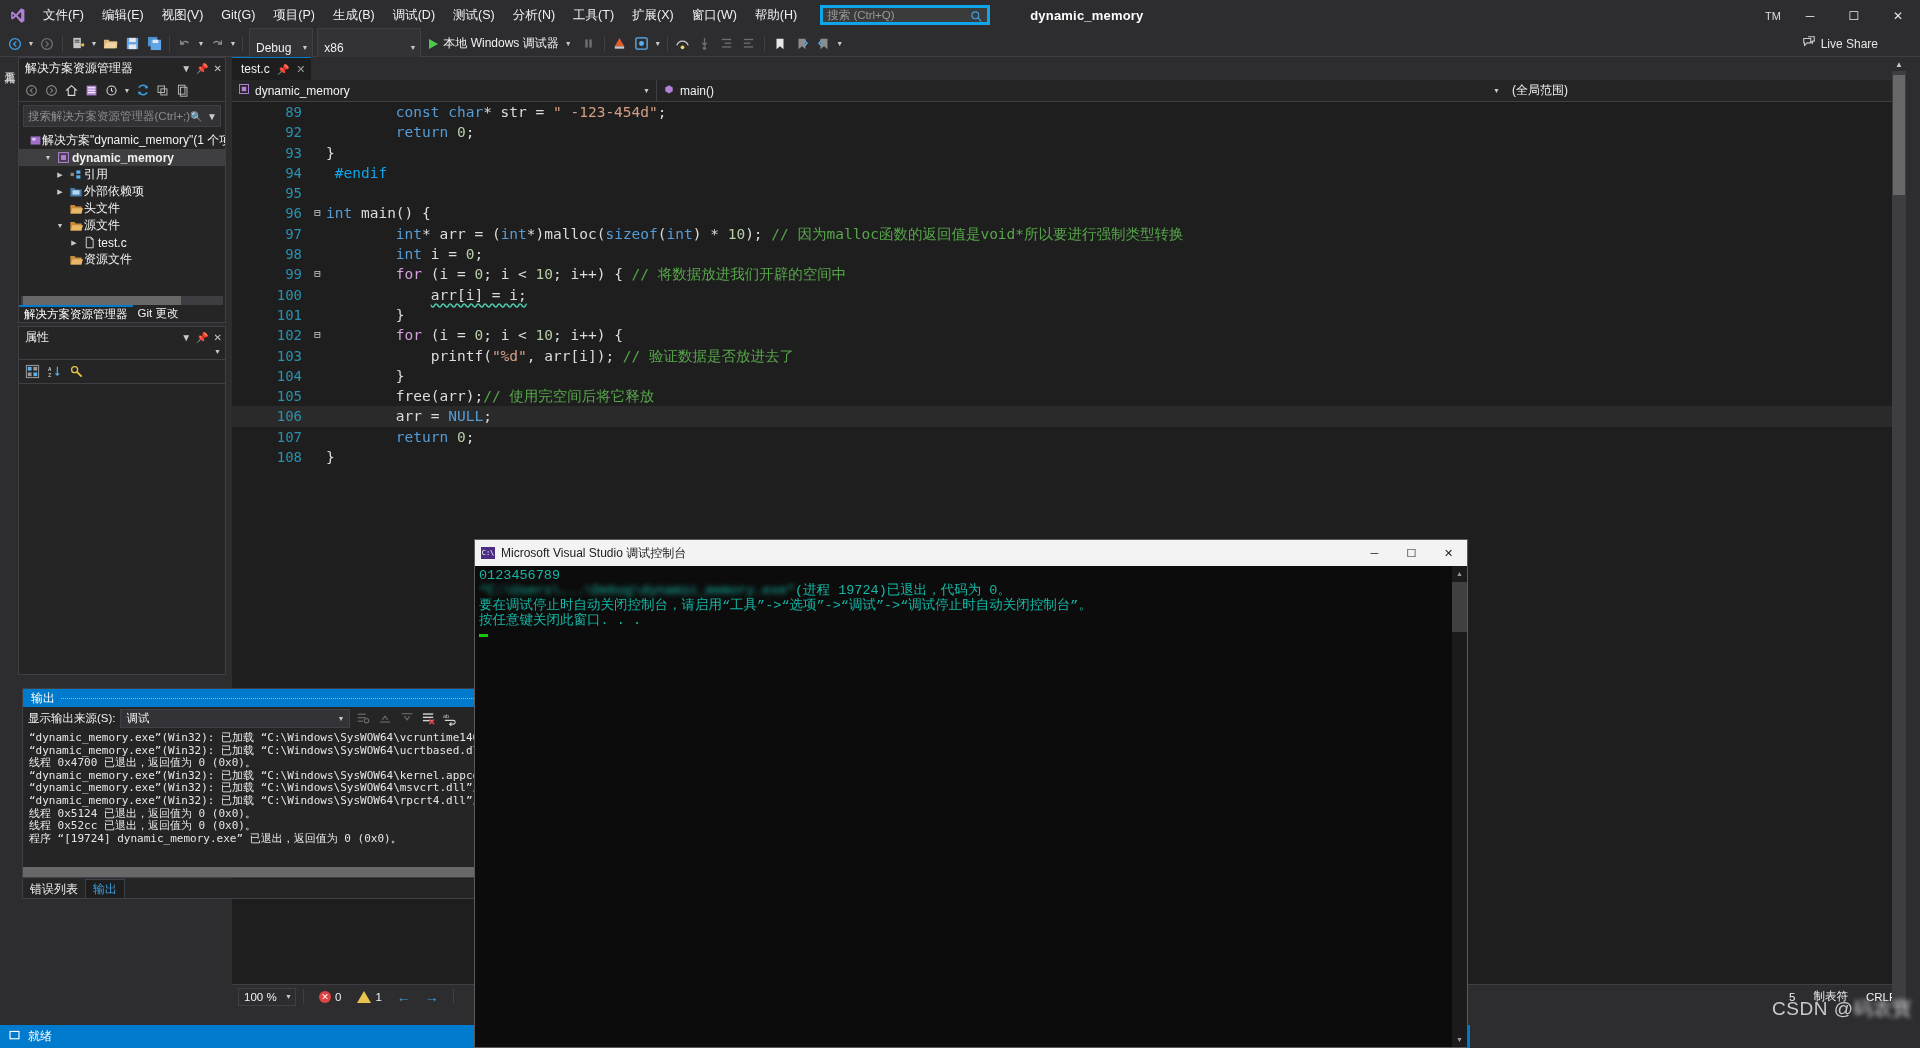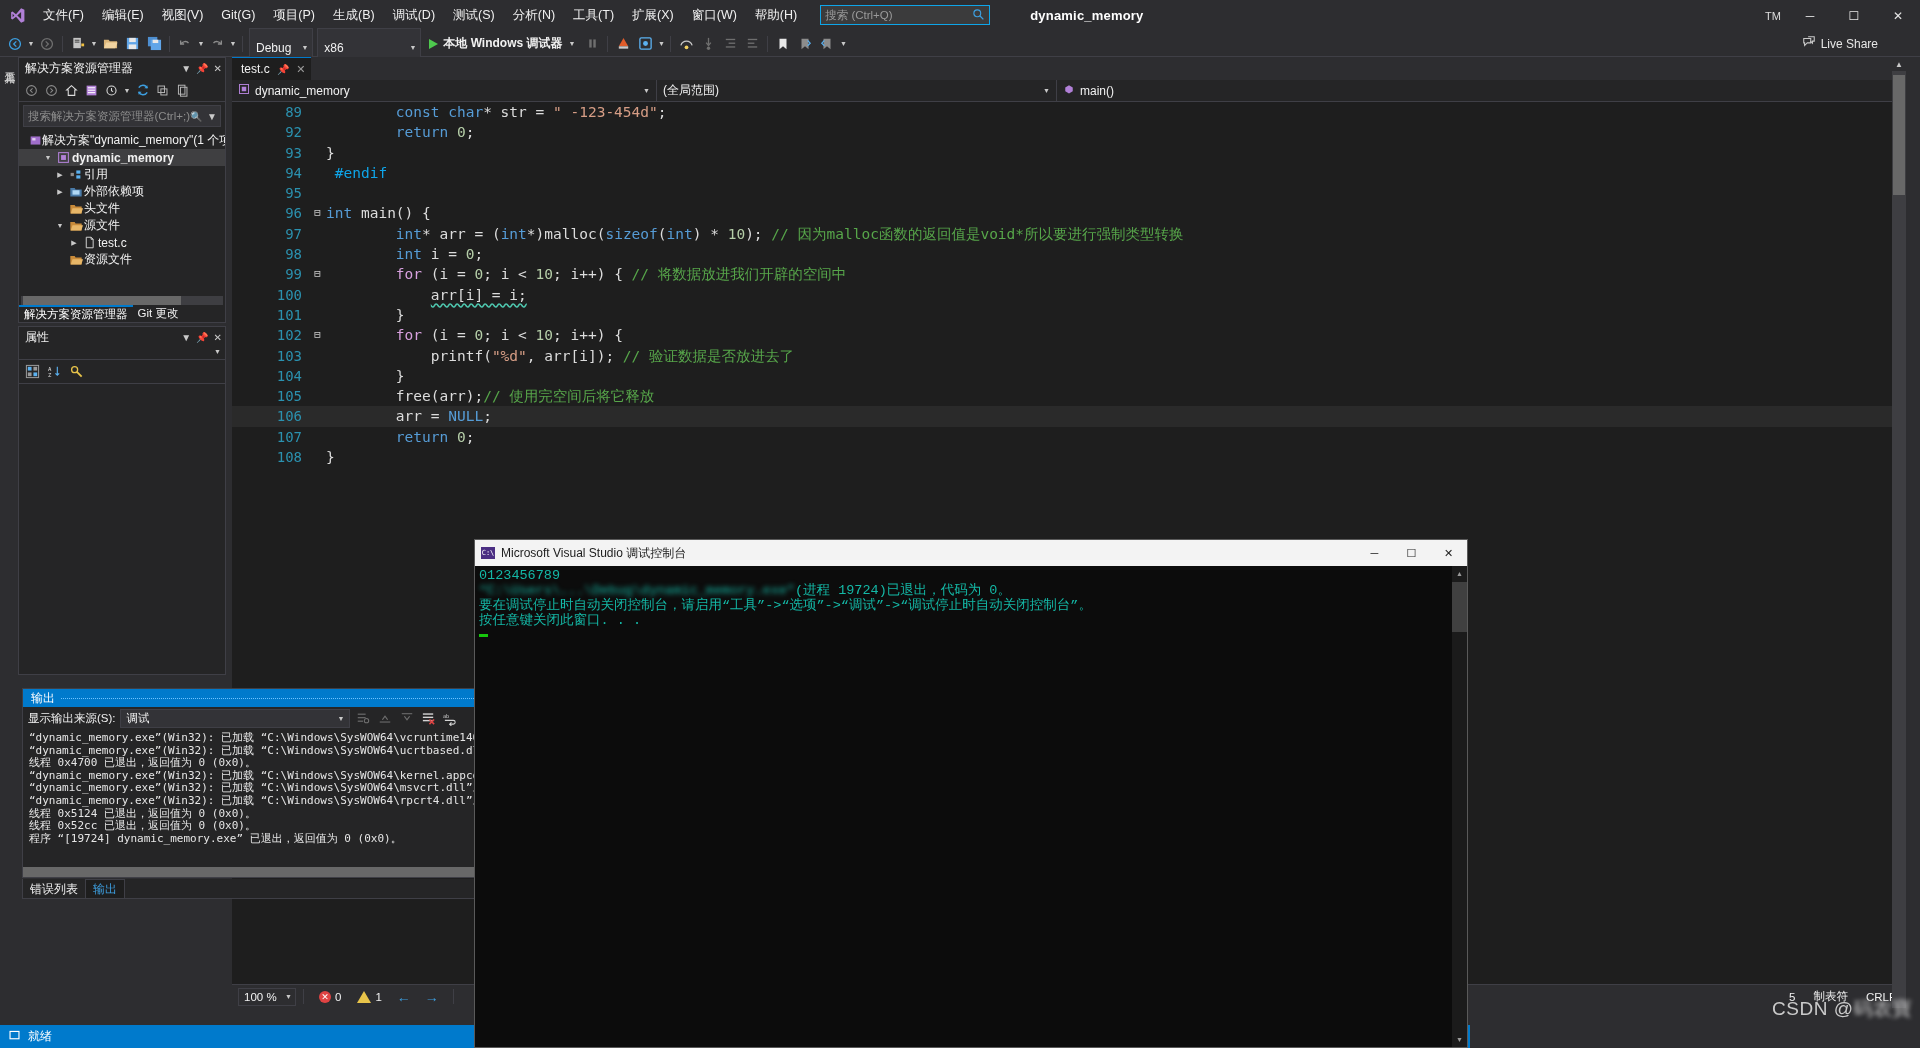--- a/index.html
+++ b/index.html
@@ -17,21 +17,21 @@
   .titlebar{
     height:31px; background:#2d2d30; display:flex; align-items:center;
     border-bottom:1px solid #2d2d30; position:relative;
   }
   .vs-logo{ width:34px; height:31px; display:flex; align-items:center; justify-content:center; }
   .vs-logo svg{ width:17px; height:17px; }
   .menu{ display:flex; align-items:center; height:31px; }
   .menu-item{ padding:0 9px; line-height:31px; font-size:12.5px; color:#f1f1f1; cursor:default; white-space:nowrap; }
   .search-box{
     margin-left:14px; width:170px; height:20px; background:#3b3b3c;
-    border:1px solid #0ea5e9; display:flex; align-items:center;
+    border:3px solid #0ea5e9; display:flex; align-items:center;
     padding:0 4px; color:#9a9a9a; font-size:11.5px; position:relative;
   }
   .search-box .mag{ position:absolute; right:4px; top:2px; }
   .proj-title{ margin-left:40px; font-size:13px; color:#ffffff; font-weight:700; letter-spacing:.2px;}
   .win-right{ position:absolute; right:0; top:0; height:31px; display:flex; align-items:center; }
   .tm-badge{ width:30px; height:20px; display:flex; align-items:center; justify-content:center; font-size:11px;
              color:#ddd; }
   .wbtn{ width:44px; height:31px; display:flex; align-items:center; justify-content:center; color:#e6e6e6; font-size:12px;}
 
   
@@ -44,21 +44,21 @@
   .tsep{ width:1px; height:16px; background:#3f3f46; margin:0 4px; }
   .caret{ width:10px; height:22px; display:flex; align-items:center; justify-content:center;
           font-size:7px; color:#c9c9c9; }
   .combo{
     height:32px; min-width:60px; background:#333337; border:1px solid #3f3f46;
     display:flex; align-items:center; padding:8px 4px 0 6px; font-size:12px; color:#f1f1f1;
     justify-content:space-between; margin:0 2px;
   }
   .combo .cv{ padding-right:10px; }
   .combo .ca{ font-size:7px; color:#c9c9c9; }
-  .runbtn{ display:flex; align-items:center; height:22px; padding:0 6px; font-size:12px; color:#f1f1f1;font-weight:bold; }
+  .runbtn{ display:flex; align-items:center; height:22px; padding:0 6px; font-size:12px; color:#f1f1f1; }
   .play{ width:0;height:0;border-left:9px solid #4ec94e;border-top:5px solid transparent;border-bottom:5px solid transparent;margin-right:5px;}
   .liveshare{ position:absolute; right:42px; display:flex; align-items:center; font-size:12px; color:#e6e6e6; }
   .lsicon{ margin-right:5px; }
 
   
   .main{ position:absolute; left:0; right:0; top:57px; bottom:40px; }
 
   
   .vtabs{ position:absolute; left:0; top:0; width:18px; bottom:0; background:#2d2d30; }
   .vtab{ writing-mode:vertical-rl; font-size:11px; color:#d4d4d4; padding:7px 2px; white-space:nowrap; }
@@ -647,31 +647,31 @@
         <div class="nbcell nb1">
           <span style="margin-right:5px">
             <svg width="12" height="12" viewBox="0 0 16 16">
                 <rect x="2" y="2" width="12" height="12" fill="none" stroke="#b180d7" stroke-width="1.3"></rect>
                 <path d="M5 5h6v6H5z" fill="#b180d7"></path>
               </svg>
           </span>
           <span>dynamic_memory</span>
           <span class="nbcaret">▼</span>
         </div>
-        <div class="nbcell nb2">
-          <span>(全局范围)</span>
-          <span class="nbcaret">▼</span>
-        </div>
         <div class="nbcell nb3">
           <span style="margin-right:5px">
             <svg width="12" height="12" viewBox="0 0 16 16">
                 <path d="M8 3 13 6v5L8 14 3 11V6z" fill="#b180d7"></path>
               </svg>
           </span>
           <span>main()</span>
+          <span class="nbcaret">▼</span>
+        </div>
+        <div class="nbcell nb2">
+          <span>(全局范围)</span>
           <span class="nbcaret">▼</span>
         </div>
       </div>
 
       <div class="code" id="code-lines">
           <div class="ln"><span class="num">89</span><span class="gutter"></span><span class="chg green"></span><span class="txt">&nbsp;&nbsp;&nbsp;&nbsp;&nbsp;&nbsp;&nbsp;&nbsp;<span class="kw">const </span><span class="kw">char</span><span class="pl">* str = </span><span class="str">" -123-454d"</span><span class="pl">;</span></span></div>
           <div class="ln"><span class="num">92</span><span class="gutter"></span><span class="chg green"></span><span class="txt">&nbsp;&nbsp;&nbsp;&nbsp;&nbsp;&nbsp;&nbsp;&nbsp;<span class="kw">return</span><span class="pl"> </span><span class="num2">0</span><span class="pl">;</span></span></div>
           <div class="ln"><span class="num">93</span><span class="gutter"></span><span class="chg green"></span><span class="txt"><span class="pl">}</span></span></div>
           <div class="ln"><span class="num">94</span><span class="gutter"></span><span class="chg"></span><span class="txt"><span class="pp"> #endif</span></span></div>
           <div class="ln"><span class="num">95</span><span class="gutter"></span><span class="chg"></span><span class="txt"></span></div>

